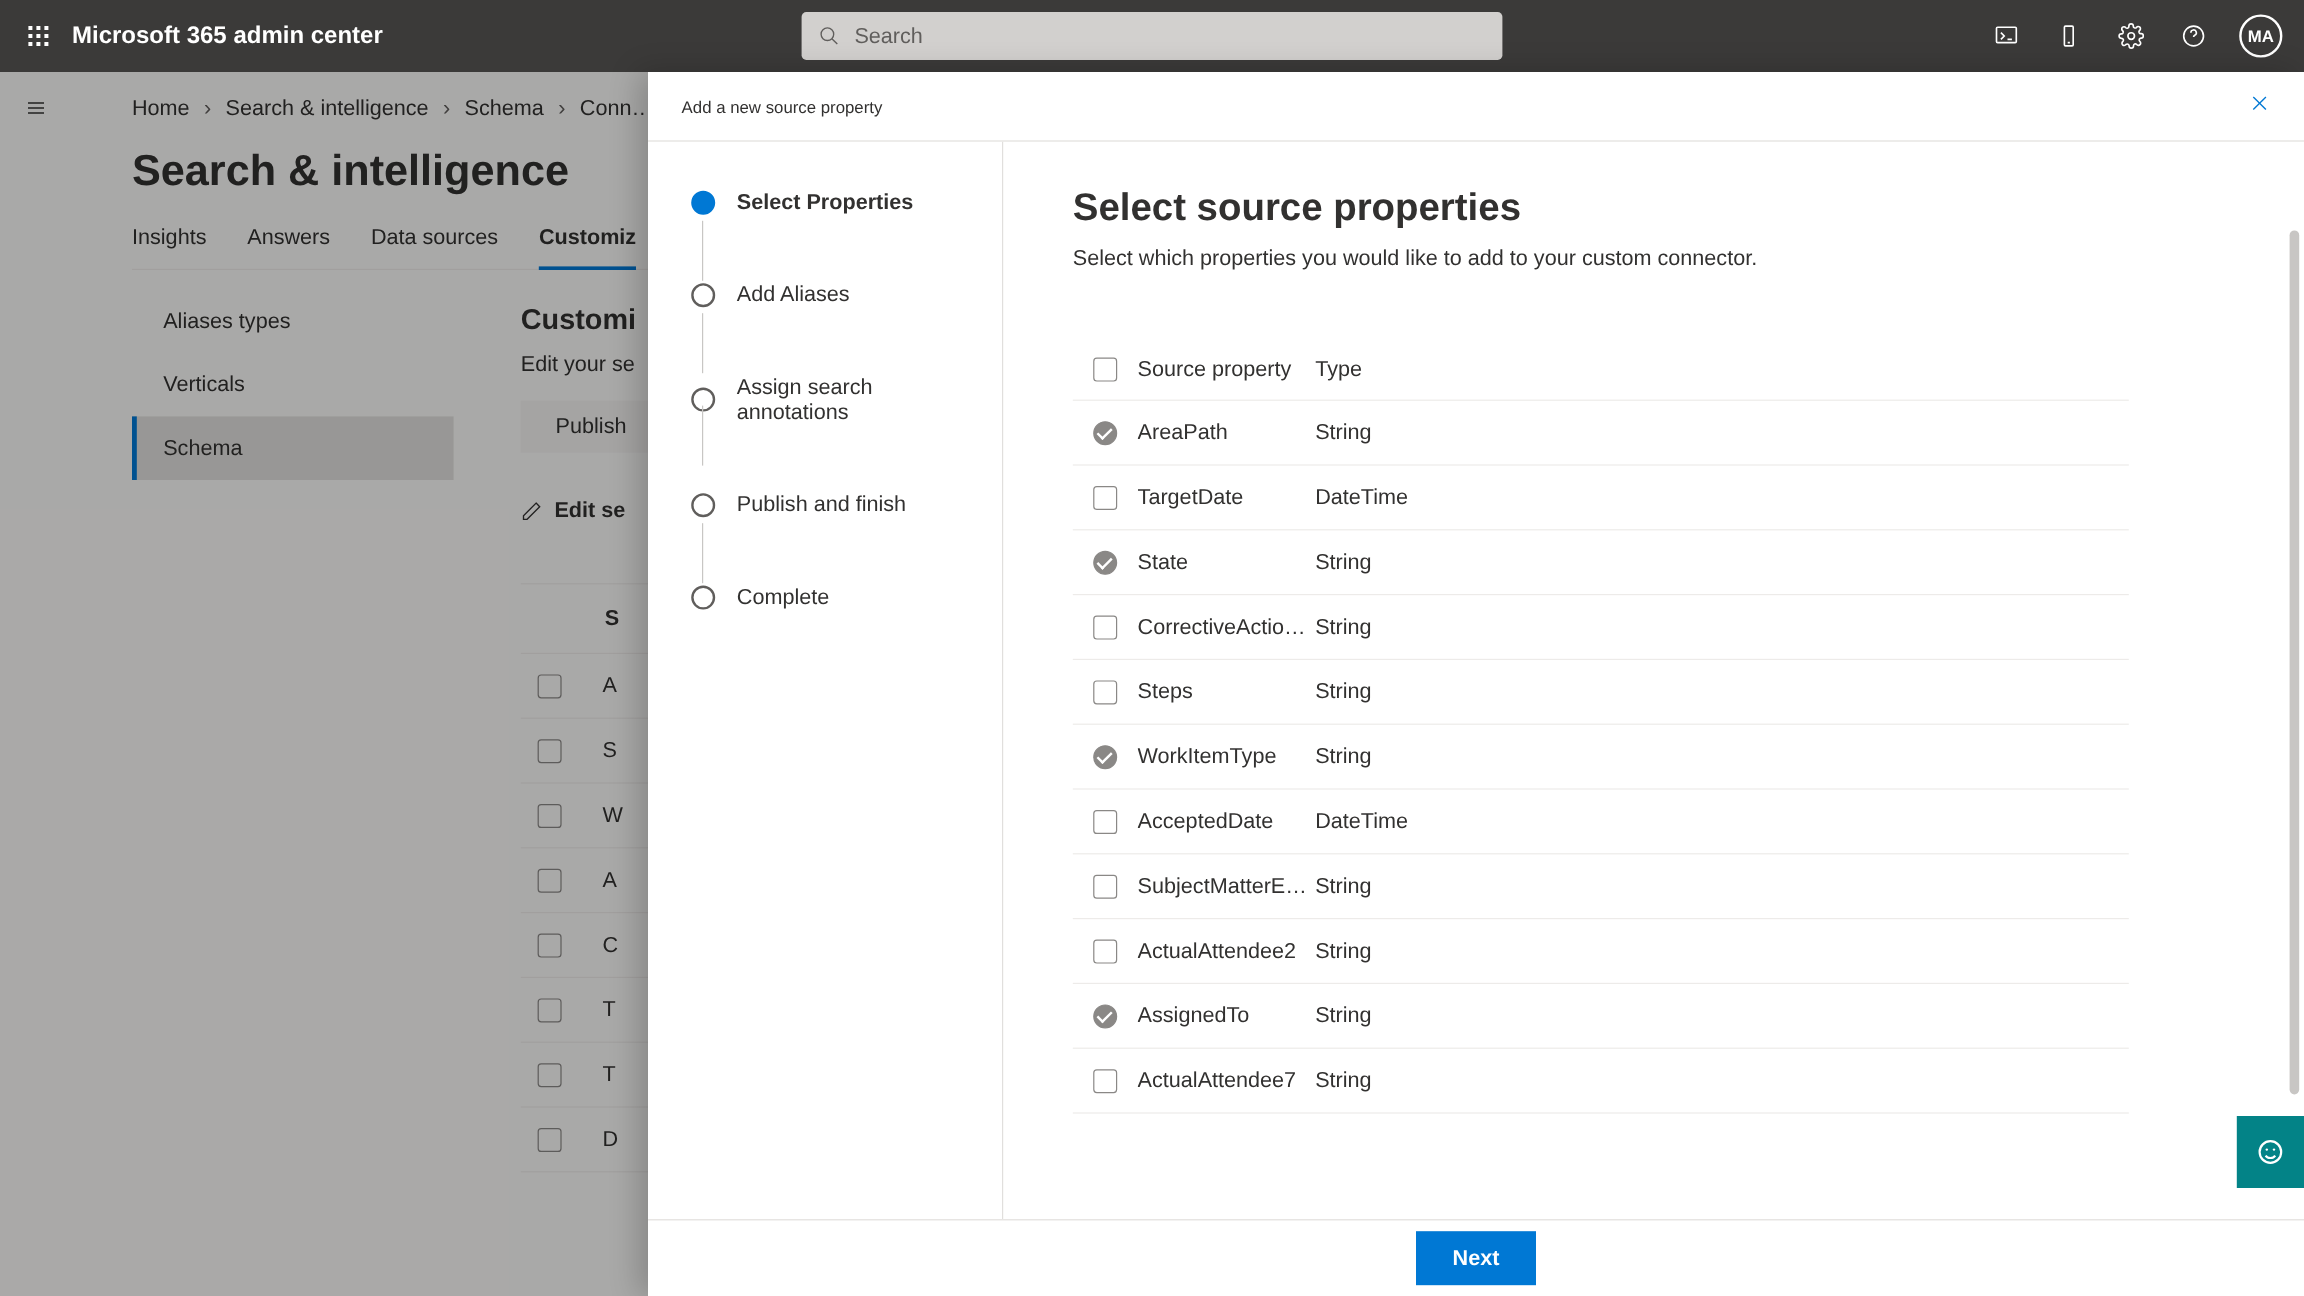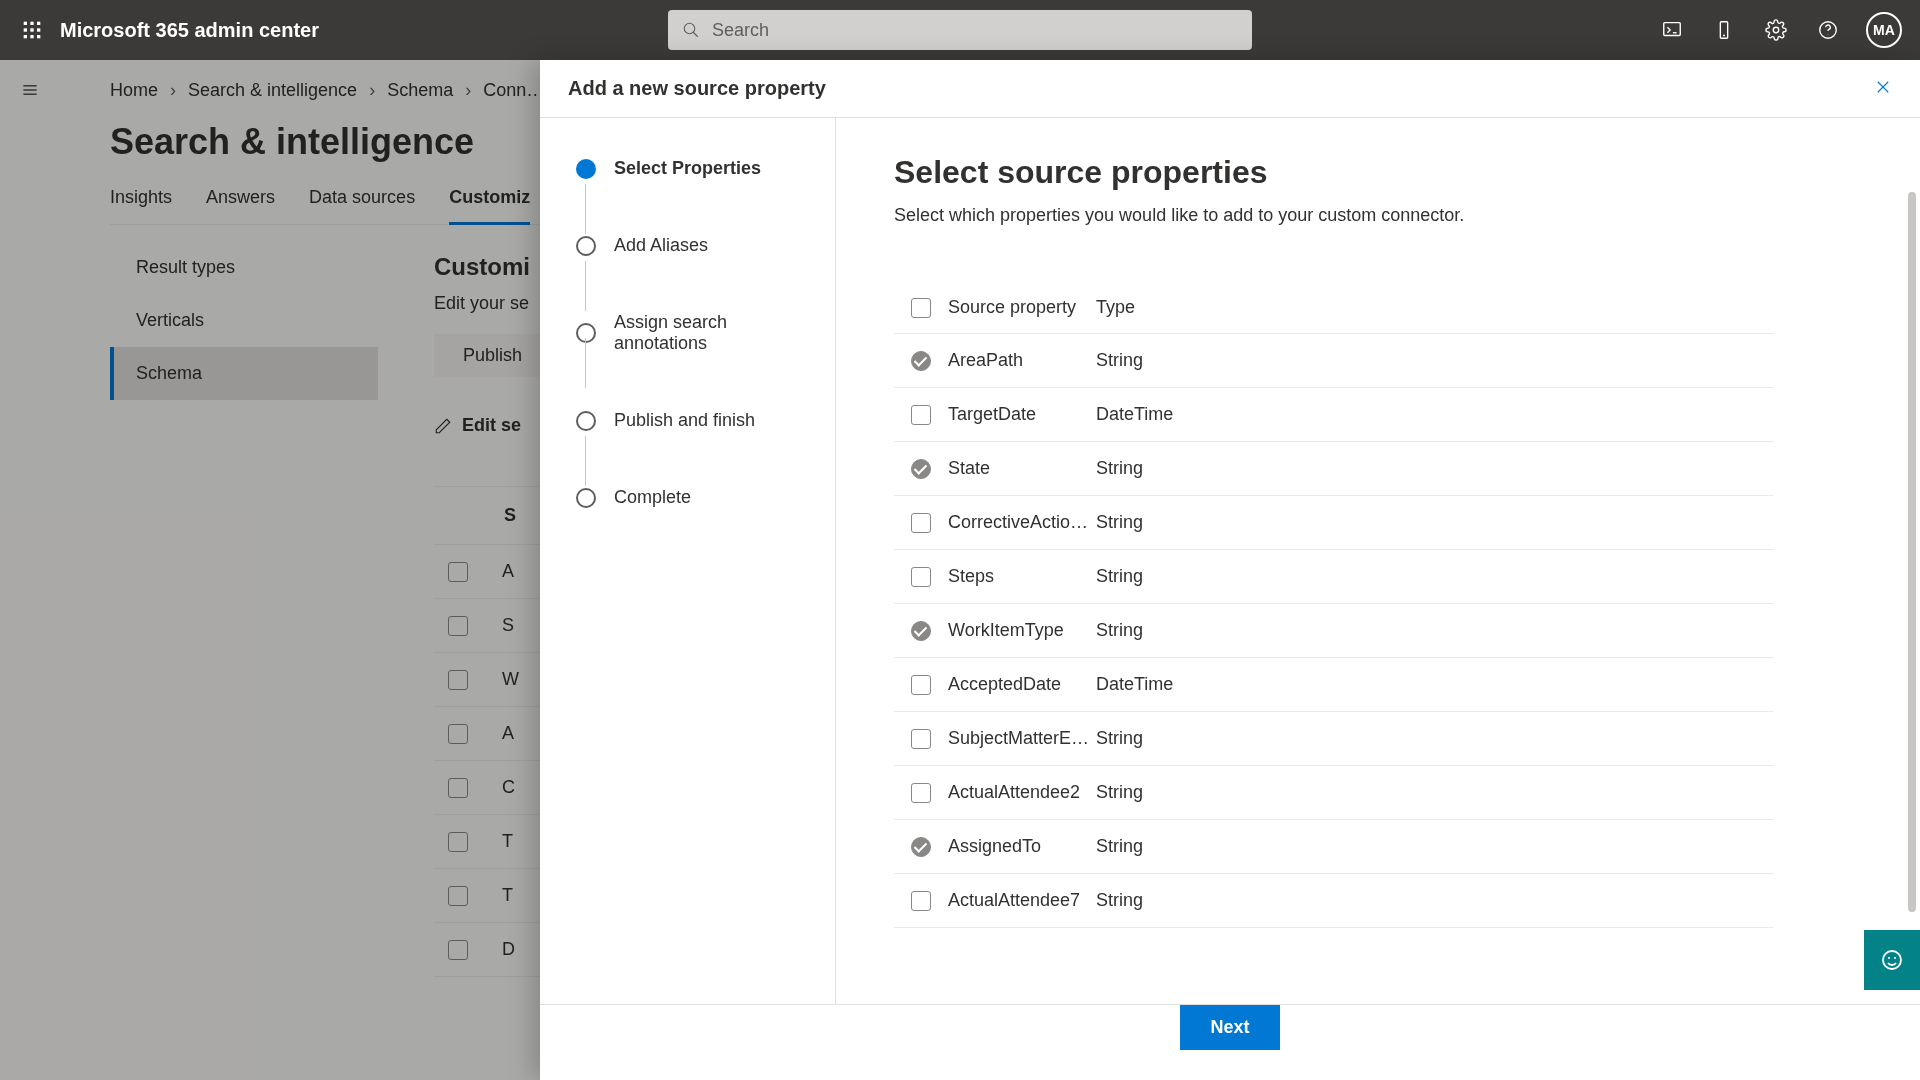--- a/index.html
+++ b/index.html
@@ -60,21 +60,21 @@
   .bg-tr { display:flex; align-items:center; height:54px; border-bottom:1px solid var(--border); padding-left:14px; }
   .bg-cb { width:20px; height:20px; border:1px solid #8a8886; border-radius:3px; margin-right:34px; }
   .bg-cell { font-size:18px; }
 
   
   .scrim { position:absolute; top:60px; left:0; right:0; bottom:0; background:var(--scrim); }
 
   
   .flyout { position:absolute; top:60px; right:0; bottom:0; width:1380px; background:#fff; display:flex; flex-direction:column; box-shadow:-8px 0 24px rgba(0,0,0,0.2); }
   .flyout-header { height:58px; display:flex; align-items:center; padding:0 28px; border-bottom:1px solid var(--panel-border); }
-  .flyout-title { font-size:20px; font-weight:700; }
+  .flyout-title { font-size:14px; font-weight:400; }
   .flyout-close { margin-left:auto; cursor:pointer; color:var(--accent); }
   .flyout-close svg { width:18px; height:18px; stroke:var(--accent); stroke-width:1.5; fill:none; }
   .flyout-body { flex:1; display:flex; overflow:hidden; }
   .wizard-steps { width:296px; border-right:1px solid var(--panel-border); padding:40px 20px 0 36px; }
   .step { display:flex; align-items:center; margin-bottom:56px; position:relative; }
   .step:not(:last-child)::after { content:""; position:absolute; left:9px; top:26px; width:1px; height:50px; background:#c8c6c4; }
   .step-dot { width:20px; height:20px; border-radius:50%; border:2px solid #605e5c; margin-right:18px; flex-shrink:0; background:#fff; }
   .step.current .step-dot { background:var(--accent); border-color:var(--accent); }
   .step-label { font-size:18px; }
   .step.current .step-label { font-weight:700; }
@@ -86,21 +86,21 @@
   .prop-row { display:flex; align-items:center; height:54px; border-bottom:1px solid var(--border); }
   .col-cb { width:54px; display:flex; align-items:center; justify-content:center; }
   .cb { width:20px; height:20px; border:1px solid #8a8886; border-radius:3px; cursor:pointer; }
   .cb.checked { background:#8a8886; border-color:#8a8886; position:relative; border-radius:50%; }
   .cb.checked::after { content:""; position:absolute; left:5px; top:2px; width:5px; height:10px; border:solid #fff; border-width:0 2px 2px 0; transform:rotate(45deg); }
   .col-name { width:148px; font-size:18px; overflow:hidden; text-overflow:ellipsis; white-space:nowrap; }
   .col-type { flex:1; font-size:18px; }
   .prop-head .col-name { font-weight:400; }
   .prop-head .col-type { font-weight:400; }
 
-  .flyout-footer { height:76px; border-top:1px solid var(--panel-border); display:flex; align-items:flex-start; justify-content:center; }
+  .flyout-footer { height:64px; border-top:1px solid var(--panel-border); display:flex; align-items:center; justify-content:center; }
   .next-btn { background:var(--accent); color:#fff; border:none; padding:12px 30px; font-size:18px; font-weight:600; cursor:pointer; }
 
   
   .feedback { position:absolute; right:0; top:870px; width:56px; height:60px; background:#038387; display:flex; align-items:center; justify-content:center; cursor:pointer; }
   .feedback svg { width:24px; height:24px; fill:none; stroke:#fff; stroke-width:1.8; }
 
   
   .fake-scroll { position:absolute; right:4px; top:4px; bottom:4px; width:8px; }
   .fake-thumb { position:absolute; right:0; top:70px; width:8px; height:720px; background:#c8c6c4; border-radius:4px; }
 </style>
@@ -186,21 +186,21 @@
     </div>
     <h1 class="page-h1">Search &amp; intelligence</h1>
     <div class="tabs">
       <div class="tab">Insights</div>
       <div class="tab">Answers</div>
       <div class="tab">Data sources</div>
       <div class="tab active">Customiz</div>
     </div>
     <div class="content-row">
       <div class="sidenav">
-        <div class="sidenav-item">Result types</div>
+        <div class="sidenav-item">Aliases types</div>
         <div class="sidenav-item">Verticals</div>
         <div class="sidenav-item active">Schema</div>
       </div>
       <div class="main-col">
         <div class="section-h2">Customi</div>
         <div class="section-sub">Edit your se</div>
         <div class="publish-btn">Publish</div>
         <div class="edit-sem">
           <svg viewBox="0 0 24 24">
               <path d="M17 3l4 4L7 21H3v-4L17 3z"></path>

